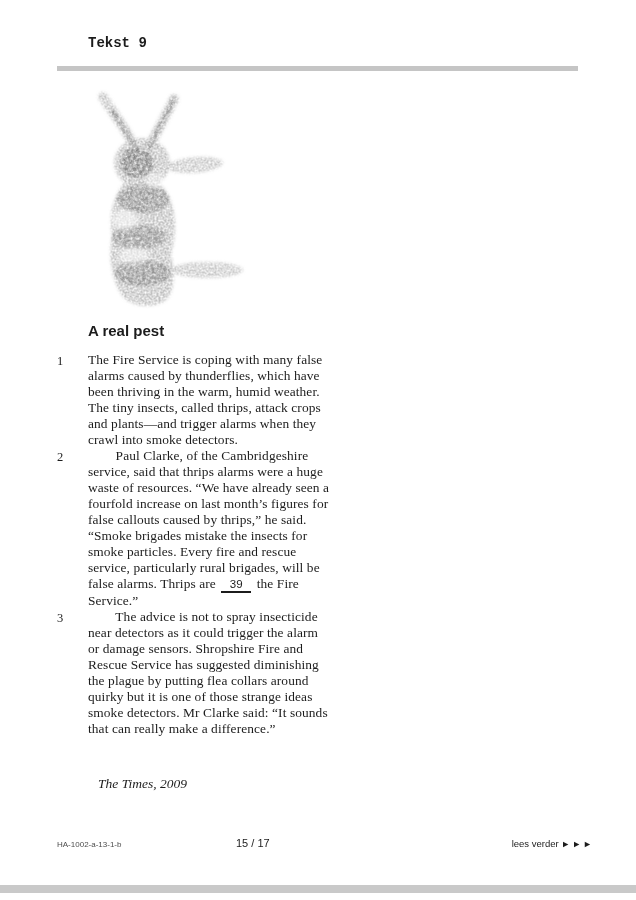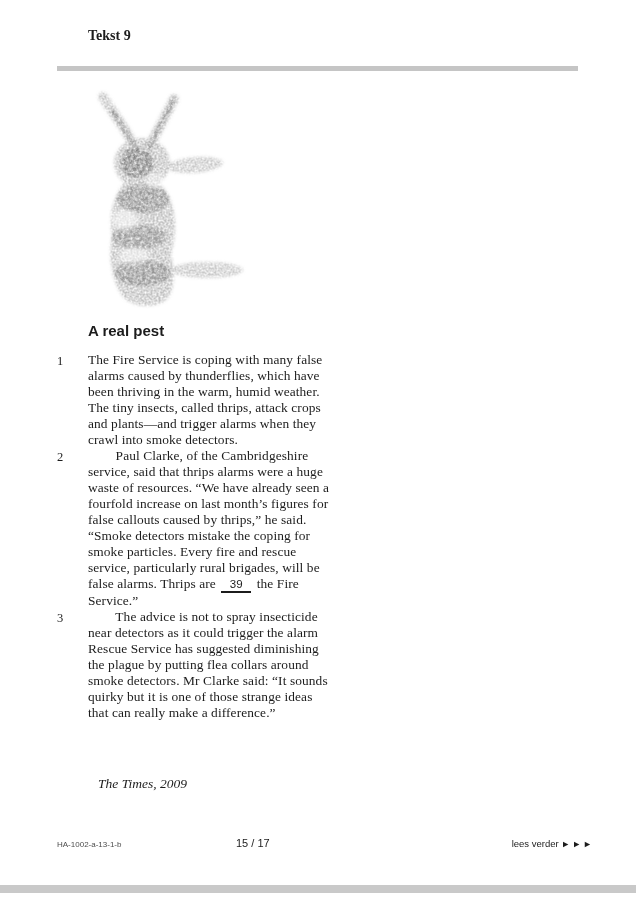--- a/index.html
+++ b/index.html
@@ -3,22 +3,22 @@
 <meta charset="utf-8">
 <style>
   * { margin:0; padding:0; box-sizing:border-box; }
   html,body { background:#ffffff; }
   body { font-family:"Liberation Serif", serif; color:#1c1c1c; }
   .page {
     position:relative; width:636px; height:900px; margin:0 auto;
     background:#ffffff; overflow:hidden;
   }
   .header-title {
-    position:absolute; left:88px; top:28px;
-    font-family:Liberation Serif, serif; font-weight:bold; font-size:14px;
+    position:absolute; left:88px; top:35px;
+    font-family:Liberation Mono, monospace; font-weight:bold; font-size:14px;
   }
   .header-rule {
     position:absolute; left:57px; top:66px; width:521px; height:5px;
     background:#c5c5c5;
   }
   .photo-wrap { position:absolute; left:85px; top:86px; width:165px; height:226px; }
   .article-title {
     position:absolute; left:88px; top:322px;
     font-family:"Liberation Sans", sans-serif; font-weight:bold; font-size:15px;
   }
@@ -126,36 +126,37 @@
         </div>
       </div>
       <div class="paragraph">
         <div class="para-number">2</div>
         <div class="para-lines">
           <div class="line">        Paul Clarke, of the Cambridgeshire</div>
           <div class="line">service, said that thrips alarms were a huge</div>
           <div class="line">waste of resources. “We have already seen a</div>
           <div class="line">fourfold increase on last month’s figures for</div>
           <div class="line">false callouts caused by thrips,” he said.</div>
-          <div class="line">“Smoke detectors mistake the coping for</div>
+          <div class="line">“Smoke brigades mistake the insects for</div>
           <div class="line">smoke particles. Every fire and rescue</div>
           <div class="line">service, particularly rural brigades, will be</div>
           <div class="line">false alarms. Thrips are <span class="gap">39</span> the Fire</div>
           <div class="line">Service.”</div>
         </div>
       </div>
       <div class="paragraph">
         <div class="para-number">3</div>
         <div class="para-lines">
           <div class="line">        The advice is not to spray insecticide</div>
           <div class="line">near detectors as it could trigger the alarm</div>
+          <div class="line">or damage sensors. Shropshire Fire and</div>
           <div class="line">Rescue Service has suggested diminishing</div>
           <div class="line">the plague by putting flea collars around</div>
+          <div class="line">quirky but it is one of those strange ideas</div>
           <div class="line">smoke detectors. Mr Clarke said: “It sounds</div>
-          <div class="line">quirky but it is one of those strange ideas</div>
           <div class="line">that can really make a difference.”</div>
         </div>
       </div>
     </div>
 
   <div class="source">The Times, 2009</div>
 
   <div class="footer">
     <div class="footer-code">HA-1002-a-13-1-b</div>
     <div class="footer-page">15 / 17</div>

